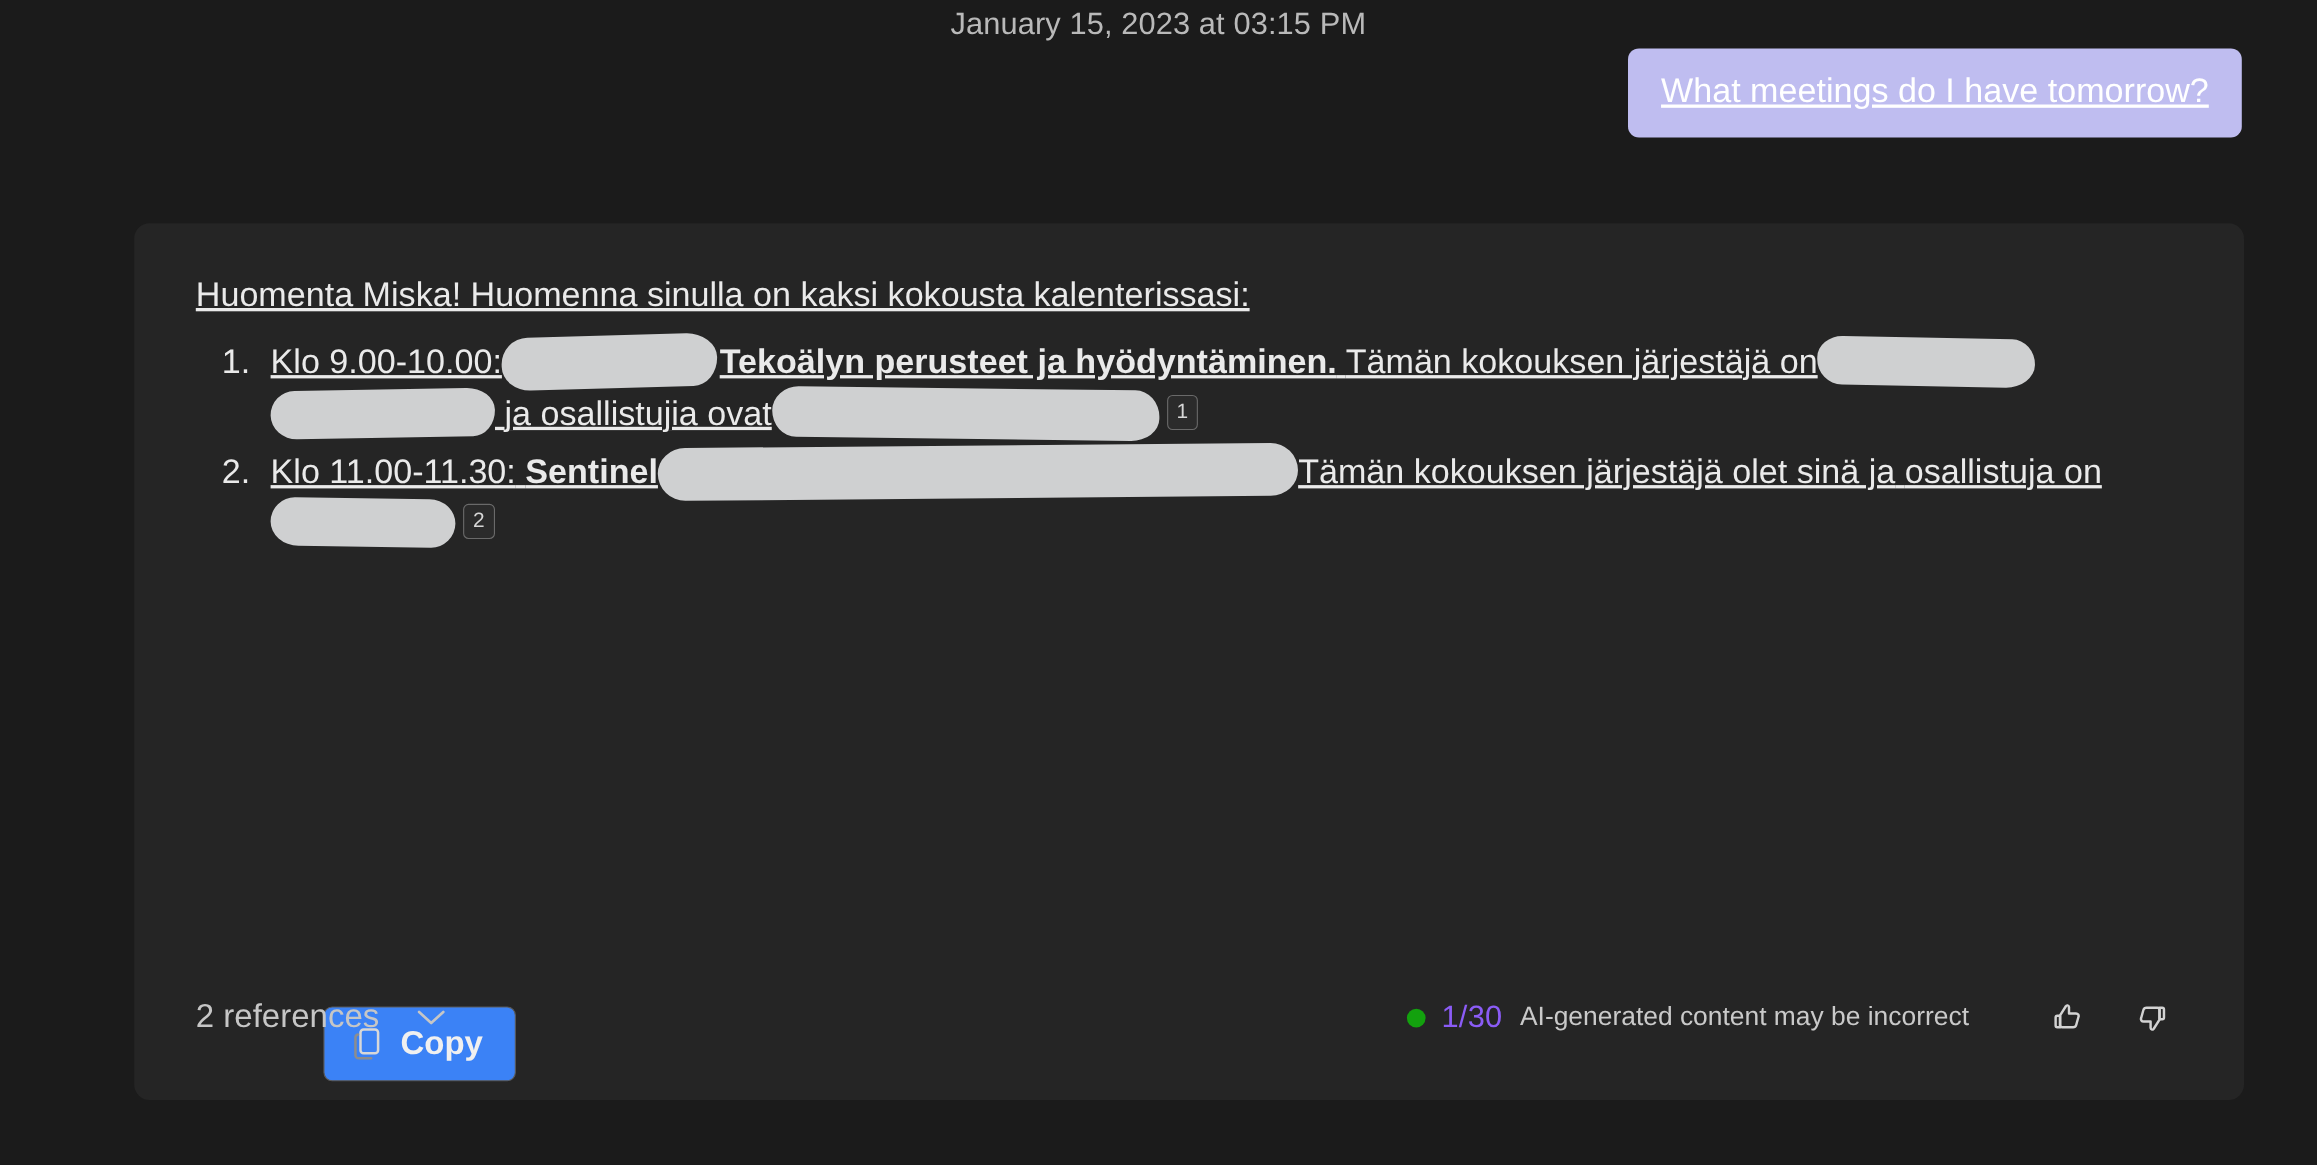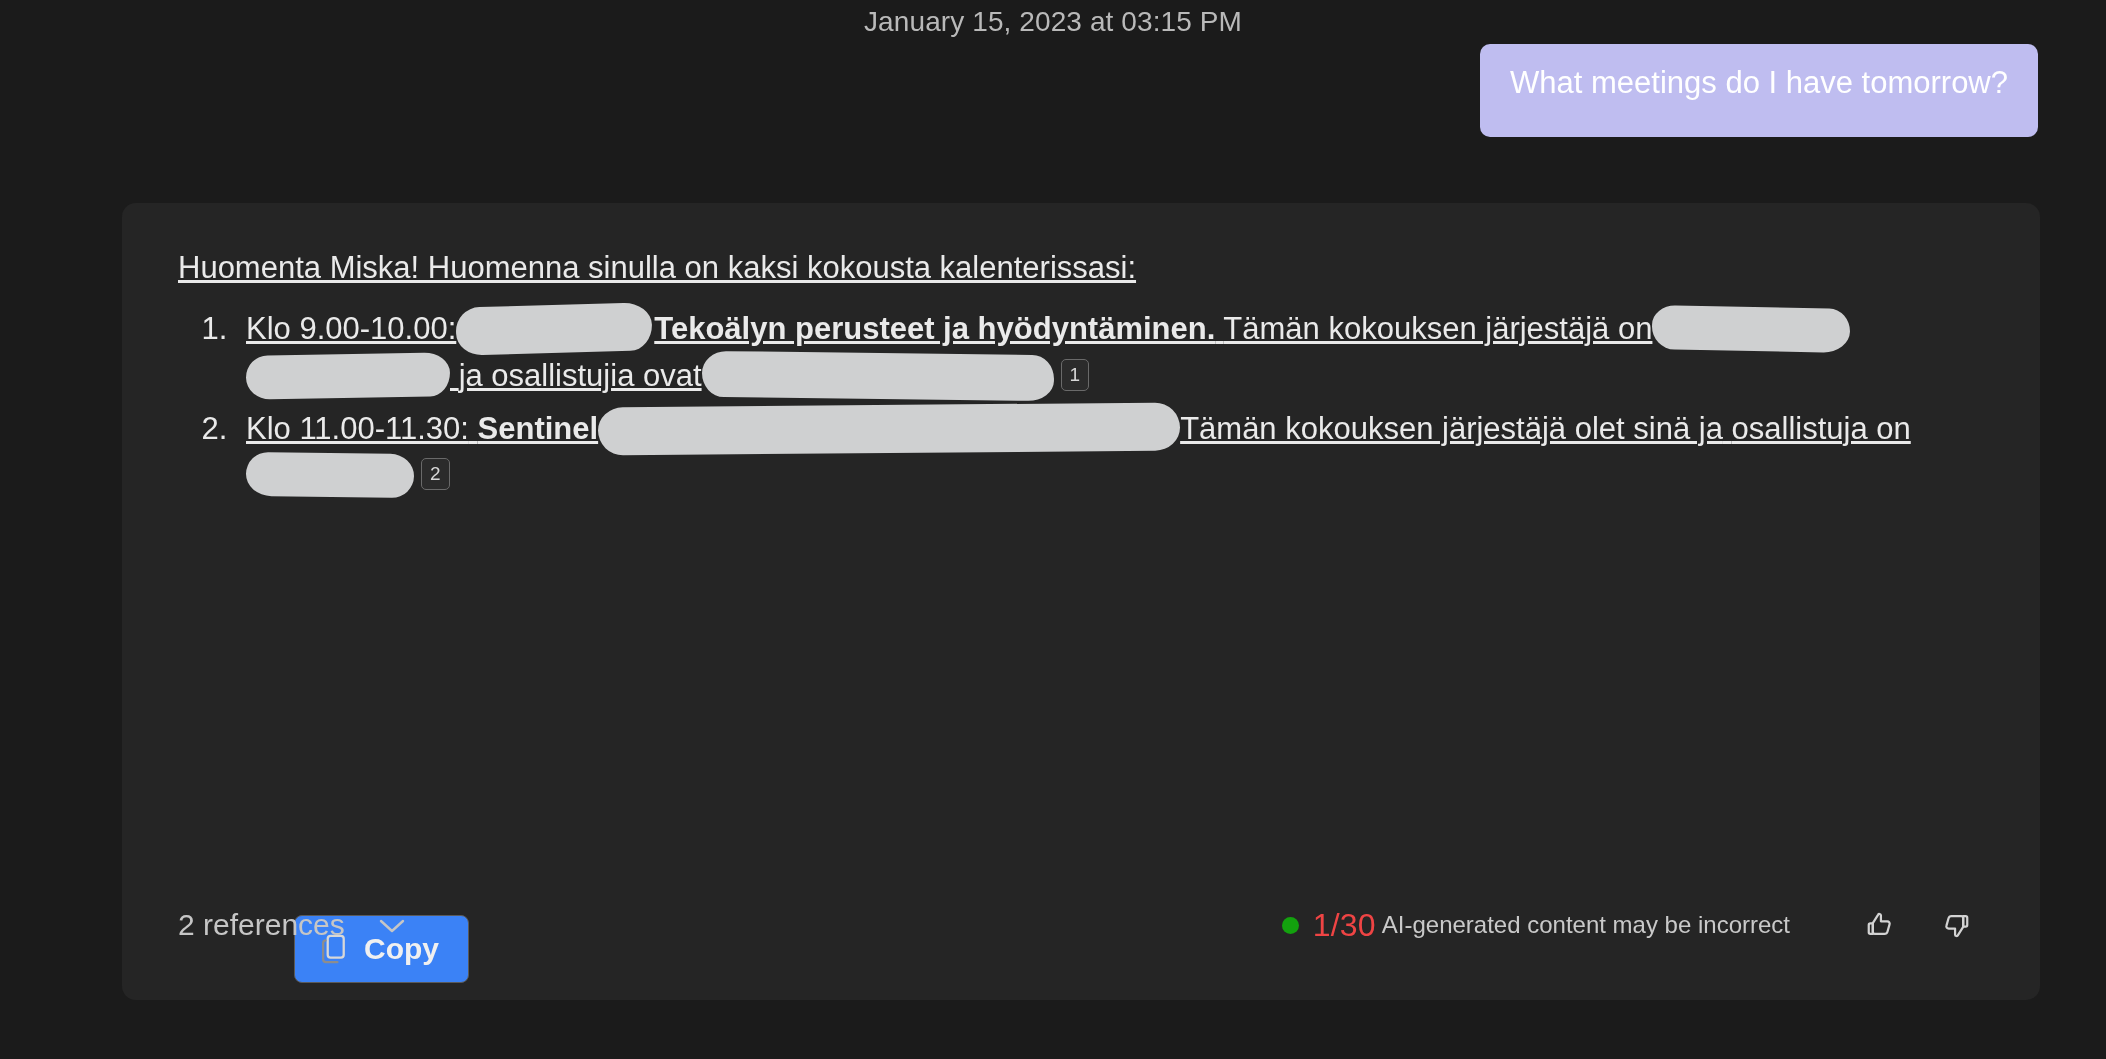--- a/index.html
+++ b/index.html
@@ -33,24 +33,25 @@
   .user-row {
     display: flex;
     justify-content: flex-end;
     padding-right: 68px;
   }
   .user-bubble {
     background: #bfbdf0;
     color: #ffffff;
     font-size: 31px;
     border-radius: 10px;
-    padding: 21px 30px 36px 30px;
+    padding: 21px 30px 24px 30px;
     max-width: 1000px;
     line-height: 1.15;
     box-sizing: border-box;
+    text-decoration: underline;
   }
 
   
   .assistant-card {
     position: absolute;
     left: 122px;
     top: 203px;
     width: 1918px;
     height: 797px;
     background: #252525;
@@ -158,23 +159,23 @@
     align-items: center;
     gap: 0;
   }
   .dot {
     width: 17px; height: 17px;
     border-radius: 50%;
     background: #13a10e;
     margin-right: 14px;
   }
   .counter {
-    color: #ef4444;
-    font-size: 32px;
-    margin-right: 6px;
+    color: #8b5cf6;
+    font-size: 28px;
+    margin-right: 16px;
     letter-spacing: .2px;
   }
   .disclaimer {
     color: #c9c9c9;
     font-size: 24px;
     margin-right: 42px;
     text-align: right;
   }
   .thumb {
     width: 56px; height: 50px;

